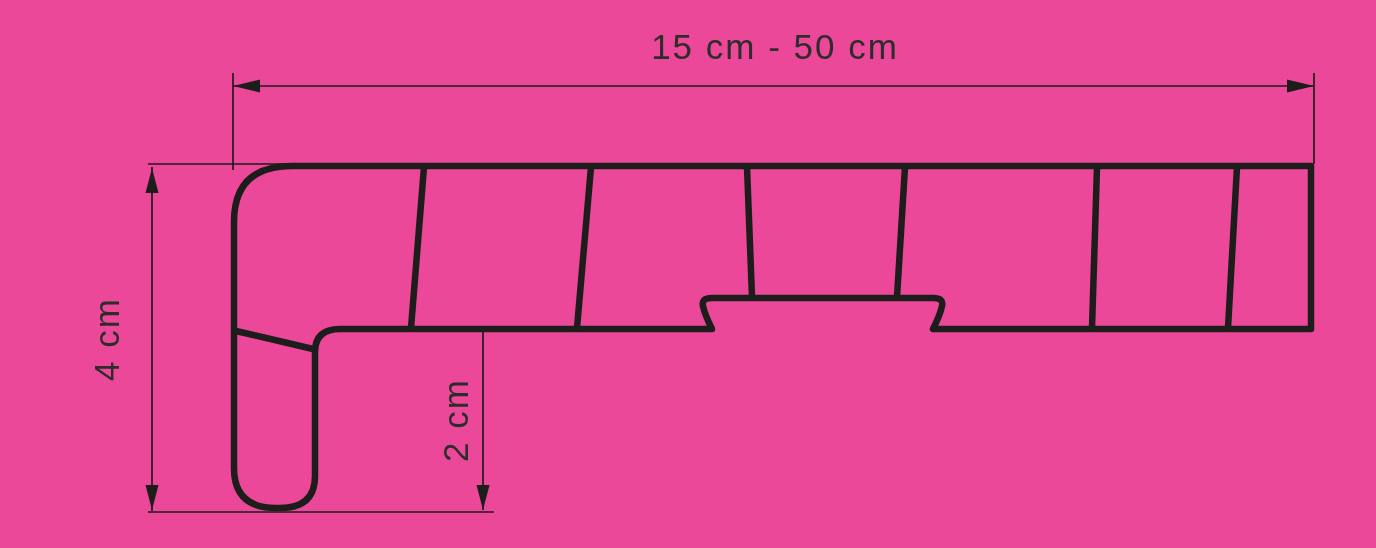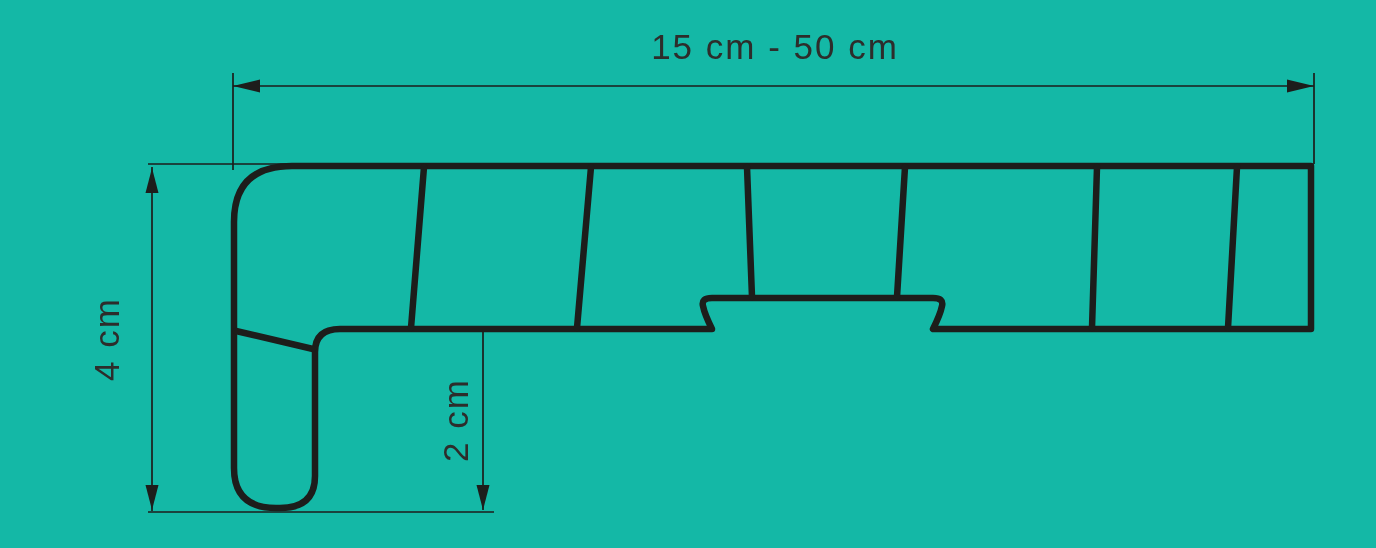--- a/index.html
+++ b/index.html
@@ -4,21 +4,21 @@
 <style>
   html, body {
     margin: 0;
     padding: 0;
     background: #ffffff;
   }
   .stage {
     position: relative;
     width: 1376px;
     height: 548px;
-    background: #14b8a6;
+    background: #ec4899;
     overflow: hidden;
     font-family: "Liberation Sans", sans-serif;
   }
   svg text {
     font-family: "Liberation Sans", sans-serif;
     font-weight: 300;
     letter-spacing: 2px;
   }
   .dim-label {
     font-size: 35px;

